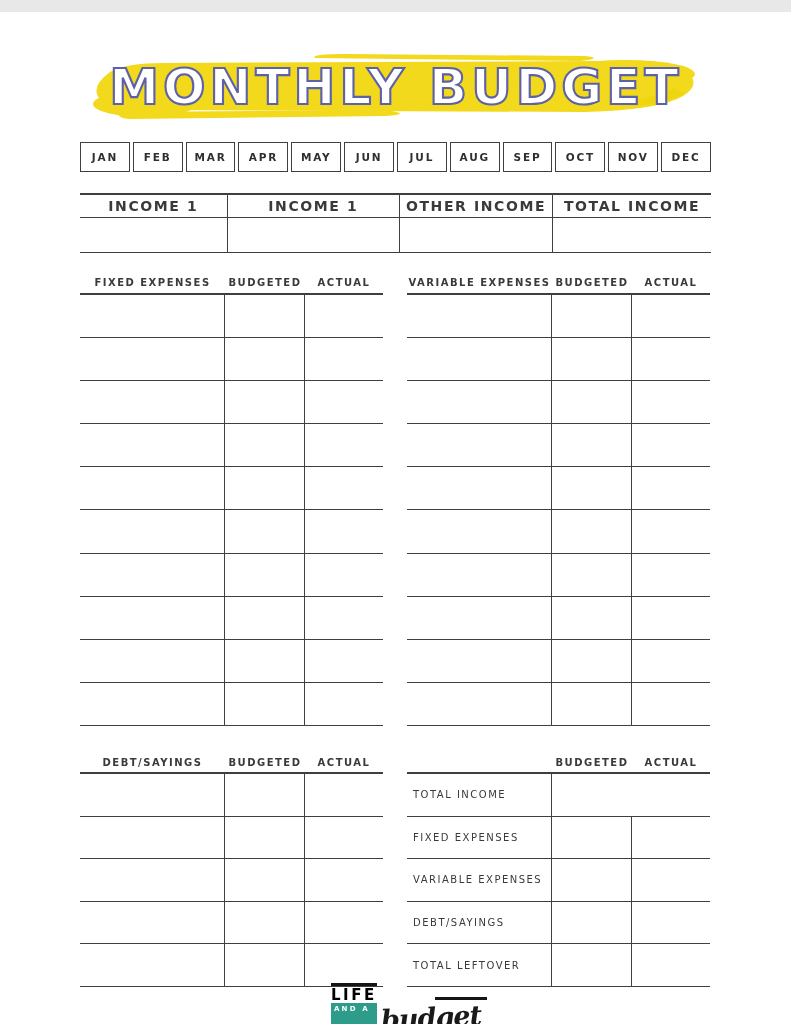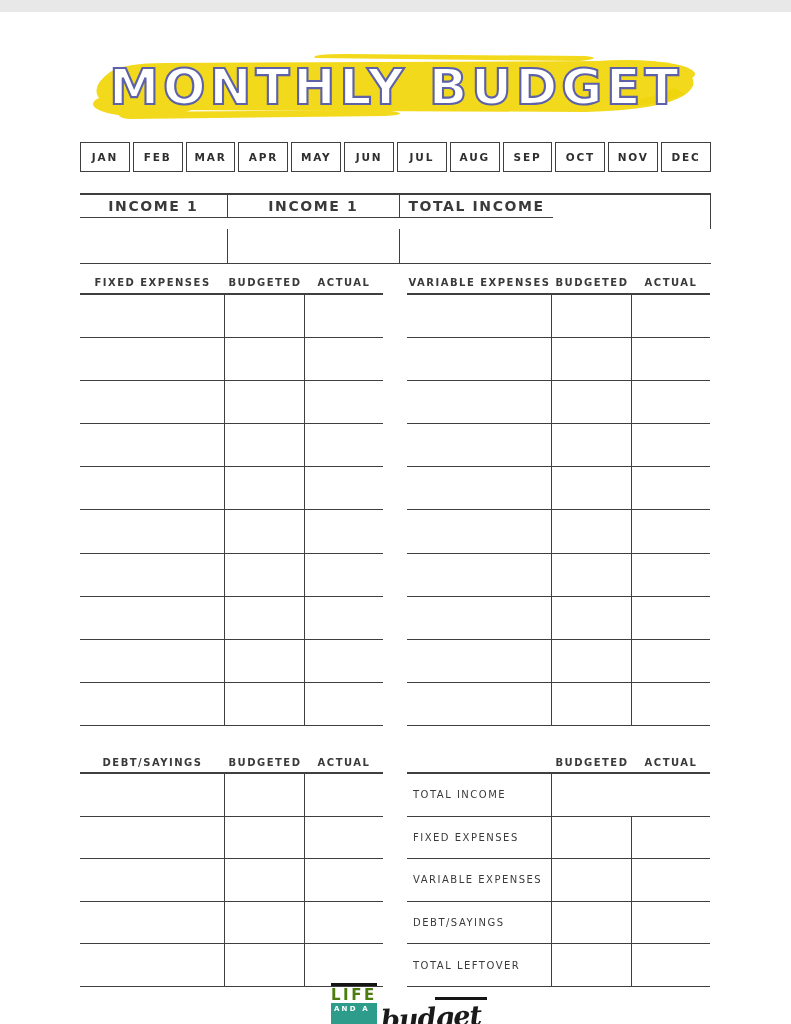--- a/index.html
+++ b/index.html
@@ -53,21 +53,21 @@
   .summary > div { height:42.6px; border-bottom:1.5px solid #3f3f3f; }
   .summary .lab { display:flex; align-items:center; padding-left:6px;
                   font-size:10px; letter-spacing:1.5px; color:#3a3a3a;
                   border-right:1.5px solid #3f3f3f; }
   .summary .bsep { border-right:1.5px solid #3f3f3f; }
   
   .logo { position:absolute; left:331px; top:971px; width:140px; }
   .logo-top { display:flex; align-items:flex-end; }
   .logo-left { display:flex; flex-direction:column; align-items:stretch; width:52px; }
   .logo-overline { height:2.5px; background:#151515; margin-bottom:2px; }
-  .logo-life { font-size:15px; font-weight:bold; letter-spacing:2.5px; color:#4d7c0f; line-height:1.05; }
+  .logo-life { font-size:15px; font-weight:bold; letter-spacing:2.5px; color:#000000; line-height:1.05; }
   .logo-anda { background:#2e9c8b; color:#ffffff; font-size:7px; letter-spacing:2.2px;
                padding:2px 0 18px 3px; font-weight:bold; }
   .logo-script-wrap { position:relative; margin-left:4px; }
   .logo-tcross { position:absolute; top:-7px; right:-6px; width:52px; height:2.5px; background:#151515; }
   .logo-budget { font-family:"DejaVu Serif","Liberation Serif",serif; font-style:italic; font-weight:bold;
                  font-size:27px; color:#1a1a1a; line-height:1; transform:rotate(-3deg); letter-spacing:-1px; }
   .logo-tagline { margin-top:3px; font-size:6px; letter-spacing:0.8px; color:#2e9c8b; white-space:nowrap; }
 </style>
 </head>
 <body>
@@ -97,20 +97,21 @@
     <div class="month">AUG</div>
     <div class="month">SEP</div>
     <div class="month">OCT</div>
     <div class="month">NOV</div>
     <div class="month">DEC</div>
   </div>
 
   <div class="income">
     <div class="hcell sep">INCOME 1</div>
     <div class="hcell sep">INCOME 1</div>
+    <div class="hcell sep">OTHER INCOME</div>
     <div class="hcell">TOTAL INCOME</div>
     <div class="vcell sep"></div>
     <div class="vcell sep"></div>
     <div class="vcell sep"></div>
     <div class="vcell"></div>
   </div>
 
   <div class="thead" style="left:80px; top:261px;">
     <span class="w1">FIXED EXPENSES</span>
     <span class="w2">BUDGETED</span>

